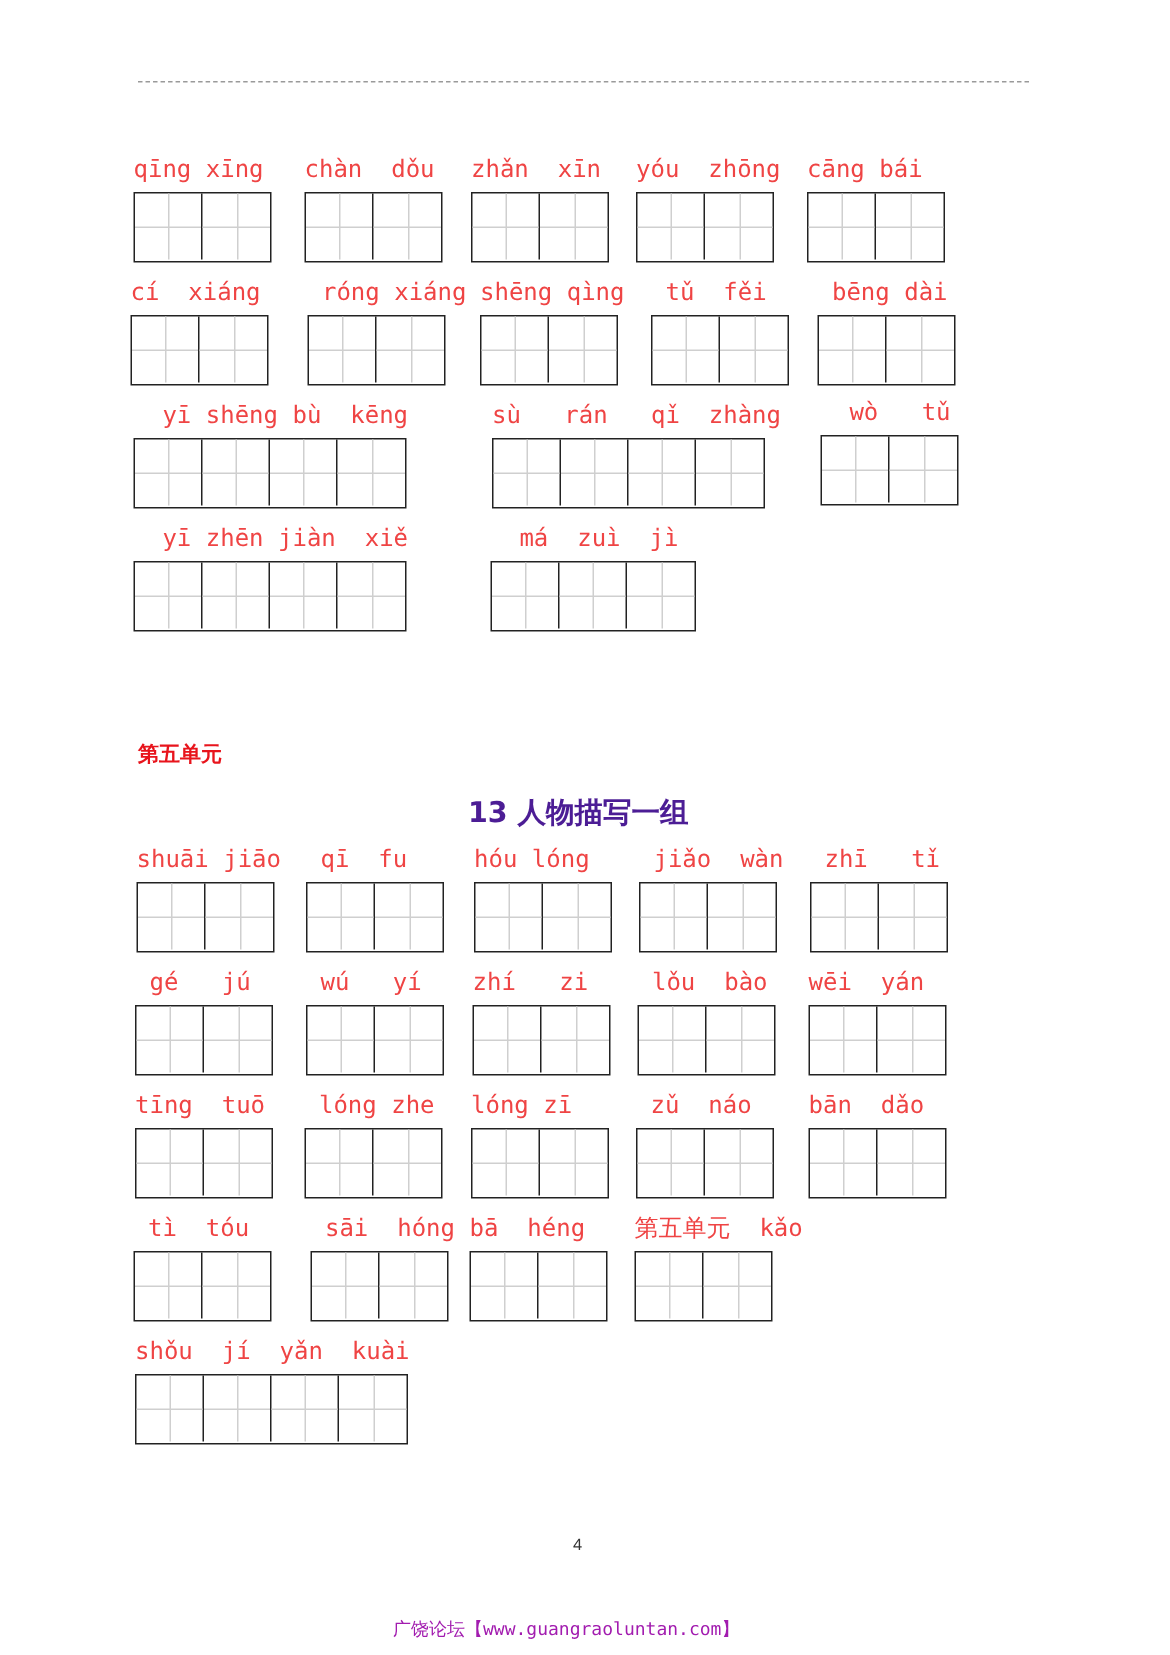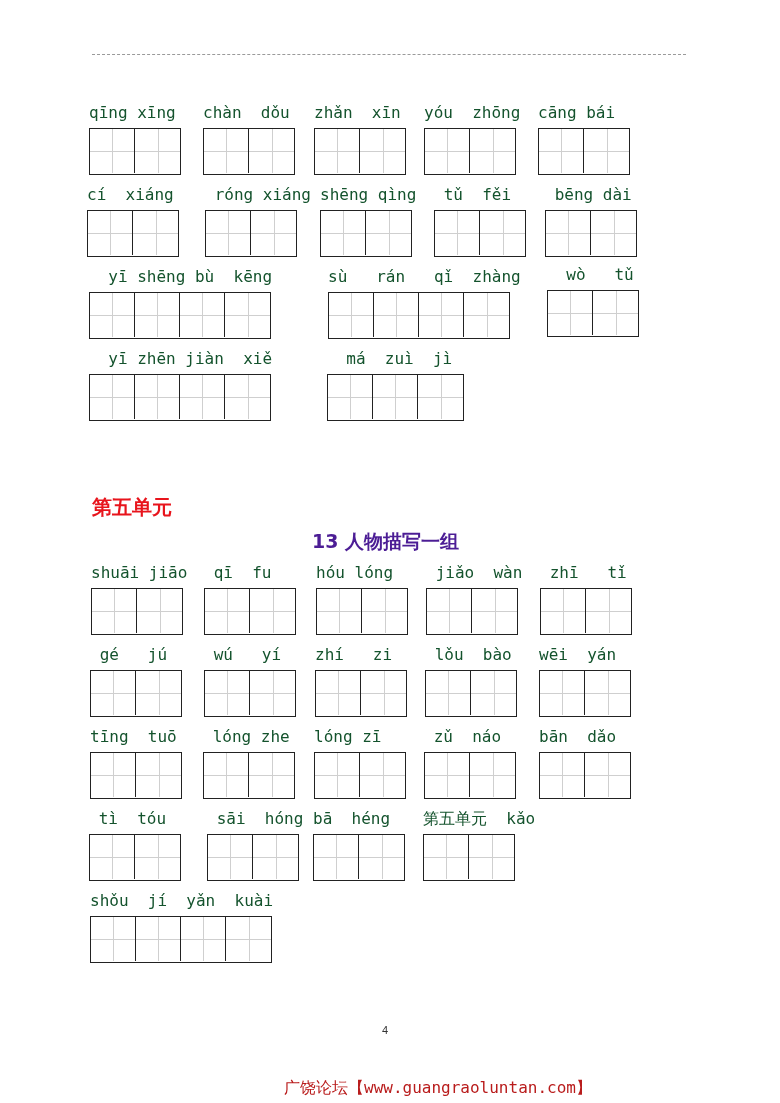--- a/index.html
+++ b/index.html
@@ -8,21 +8,21 @@
     font-family: "DejaVu Sans Mono", "Liberation Mono", monospace;
     color:#111;
   }
   .header-rule {
     position:absolute; left:92px; top:54px; width:594px; height:0;
     border-top:1px dashed #9a9a9a;
   }
   .group { position:absolute; }
   .pinyin {
     position:absolute; left:0; top:0; white-space:pre;
-    font-size:16px; line-height:18px; color:#14532d;
+    font-size:16px; line-height:18px; color:#ef4444;
     font-family: "DejaVu Sans Mono", "Liberation Mono", monospace;
   }
   .grid {
     position:absolute; top:24px; left:0; display:flex;
     border:1.5px solid #222; box-sizing:border-box; height:47px;
   }
   .cell {
     position:relative; width:45px; height:44px; box-sizing:border-box;
     border-right:1.5px solid #222;
   }
@@ -31,34 +31,34 @@
     content:""; position:absolute; left:50%; top:0; bottom:0;
     border-left:1px solid #cfcfcf;
   }
   .cell::after {
     content:""; position:absolute; top:50%; left:0; right:0;
     border-top:1px solid #cfcfcf;
   }
   .unit-title {
     position:absolute; left:92px; top:494px;
     font-family: "DejaVu Sans", "Liberation Sans", sans-serif;
-    font-size:20px; font-weight:bold; color:#e8141c;
+    font-size:14px; font-weight:bold; color:#e8141c;
   }
   .lesson-title {
     position:absolute; left:312px; top:529px;
     font-family: "DejaVu Sans", "Liberation Sans", sans-serif;
     font-size:19px; font-weight:bold; color:#4c1d95;
   }
   .page-number {
     position:absolute; left:382px; top:1024px;
     font-family: "Liberation Sans", sans-serif; font-size:11px; color:#333;
   }
   .watermark {
-    position:absolute; left:284px; top:1078px;
-    font-family: "DejaVu Sans Mono", monospace; font-size:16px; color:#b91c1c;
+    position:absolute; left:262px; top:1078px;
+    font-family: "DejaVu Sans Mono", monospace; font-size:12px; color:#a21caf;
     white-space:pre;
   }
 </style>
 </head>
 <body>
 
 <div class="header-rule"></div>
 
 <div id="top-section">
     <div class="group" style="left: 89px; top: 104px;">

